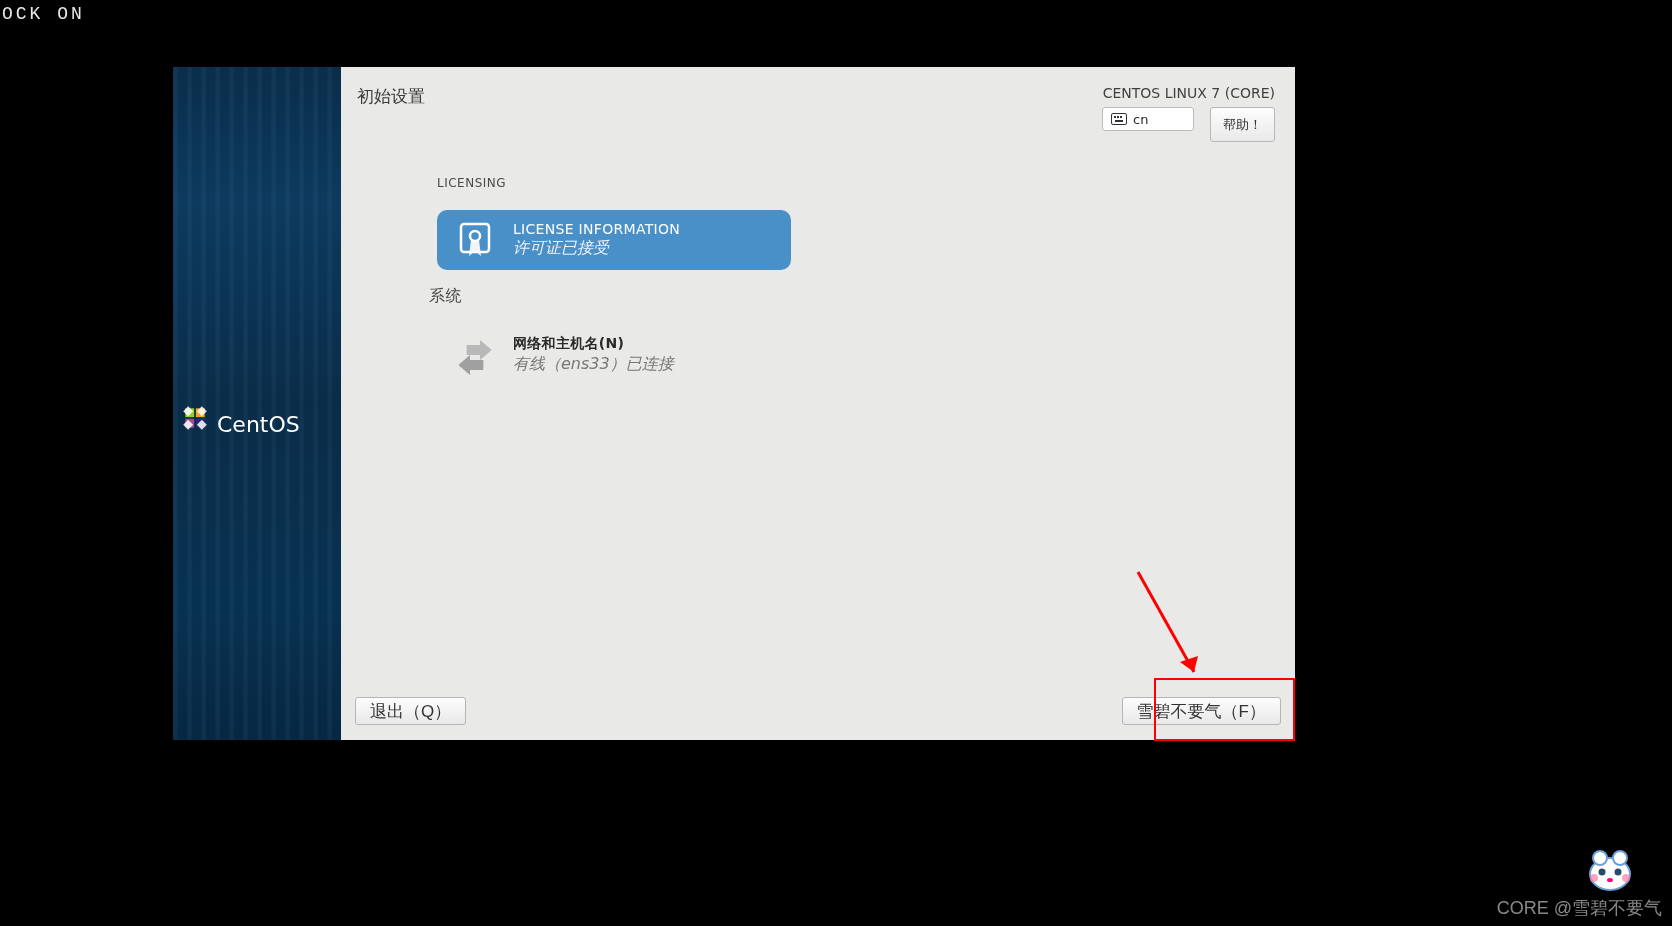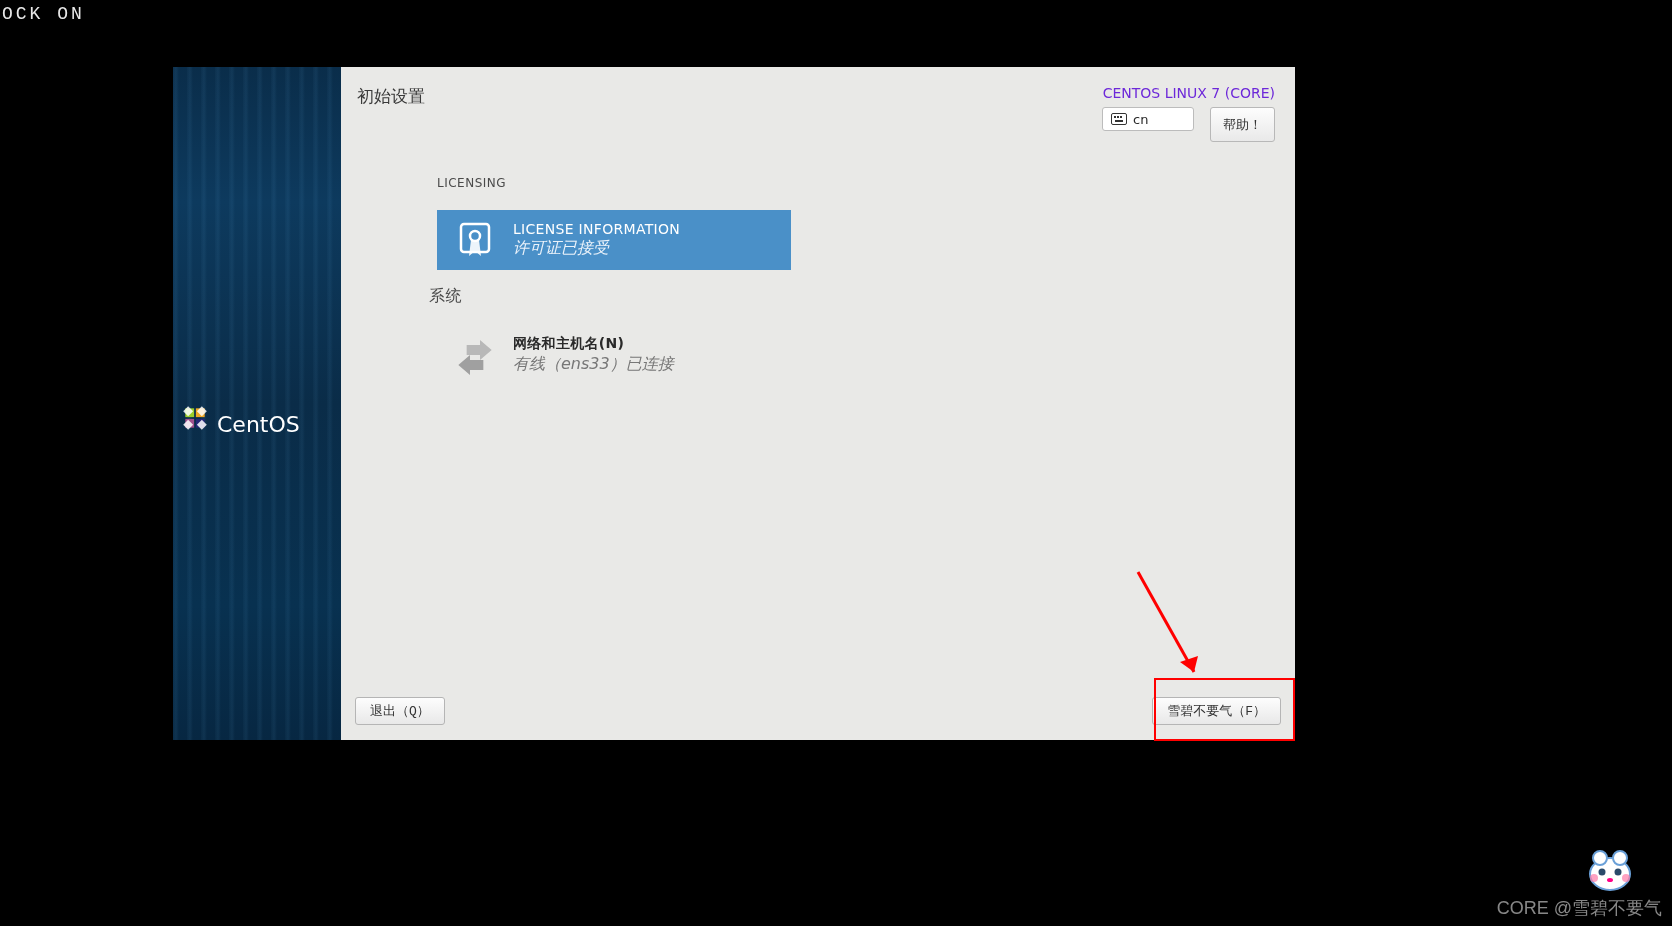--- a/index.html
+++ b/index.html
@@ -70,21 +70,21 @@
   }
   .page-title {
     font-size: 17px;
     color: #3a3a3a;
   }
   .header-right {
     text-align: right;
   }
   .os-name {
     font-size: 14px;
-    color: #6d28d9;
+    color: #404040;
     margin-bottom: 6px;
   }
   .header-controls {
     display: flex;
     gap: 16px;
     justify-content: flex-end;
   }
   .lang-indicator {
     height: 24px;
     min-width: 92px;
@@ -124,20 +124,21 @@
     min-height: 56px;
     display: flex;
     align-items: center;
     gap: 18px;
     padding: 10px 14px 10px 18px;
     cursor: pointer;
   }
   .spoke.selected {
     background: #4a90c8;
     color: #fff;
+    border-radius: 10px;
   }
   .spoke.selected .spoke-title { color: #fff; font-weight: 500; }
   .spoke.selected .spoke-status { color: #eaf2fa; font-style: italic; }
   .spoke-icon { width: 40px; height: 40px; flex-shrink: 0; }
   .spoke-text { display: flex; flex-direction: column; gap: 1px; }
   .spoke-title { font-size: 14px; letter-spacing: 0.3px; }
   .spoke-status { font-size: 16px; font-style: italic; }
   .section-title.system {
     font-size: 16px;
     color: #4a4a4a;
@@ -153,24 +154,23 @@
     justify-content: space-between;
     align-items: center;
     padding: 0 14px 10px 14px;
   }
   .btn {
     height: 28px;
     padding: 0 14px;
     background: linear-gradient(#fdfdfd, #e8e8e8);
     border: 1px solid #b5b5b5;
     border-radius: 3px;
-    font-size: 13px;
+    font-size: 17px;
     color: #333;
     cursor: pointer;
-    font-family: Liberation Mono, monospace;
   }
   .annotation-box {
     position: absolute;
     left: 1154px; top: 678px;
     width: 141px; height: 63px;
     border: 2px solid #ff0000;
     pointer-events: none;
   }
   .annotation-arrow {
     position: absolute;

